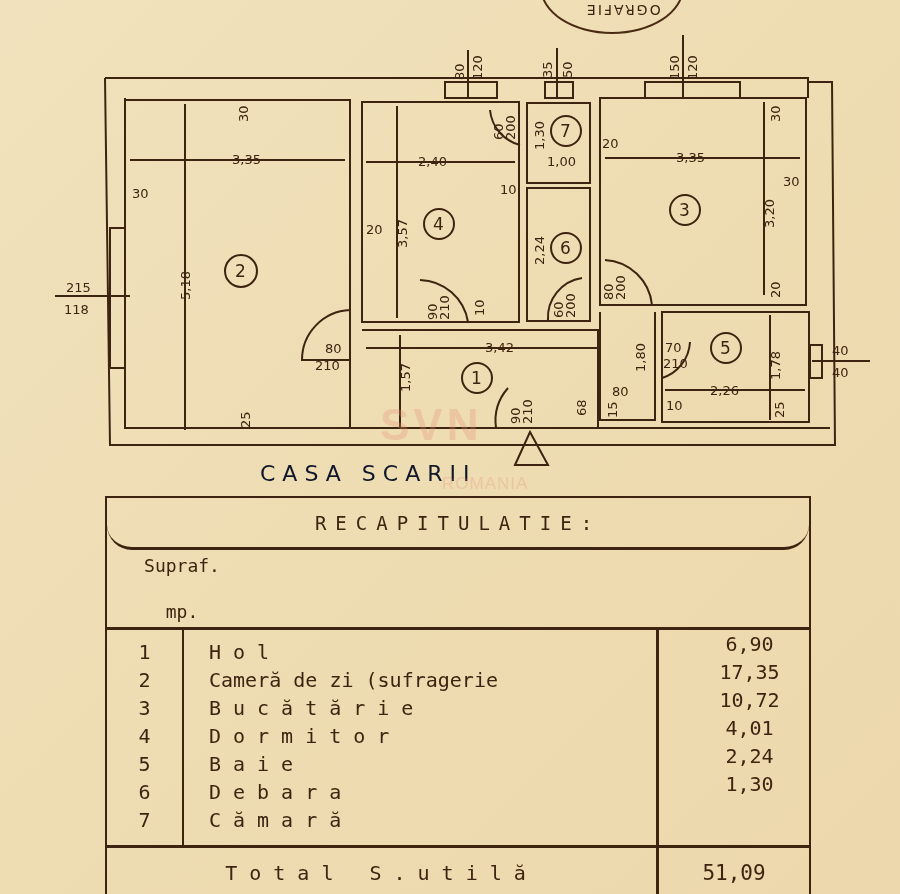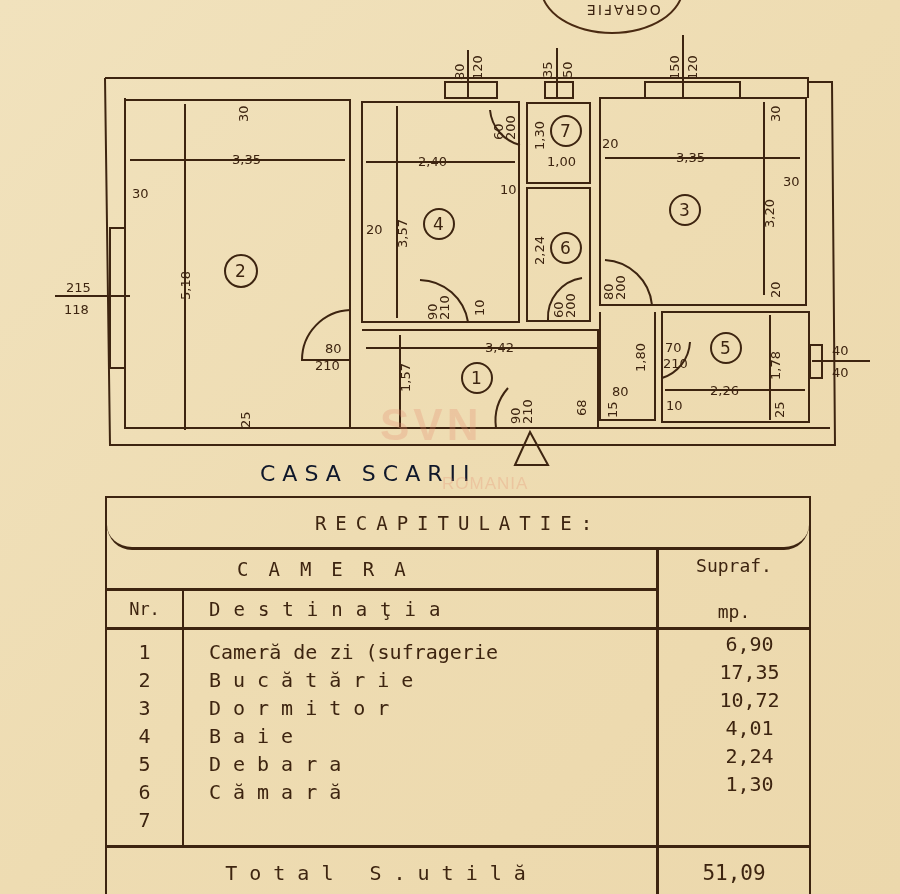--- a/index.html
+++ b/index.html
@@ -185,43 +185,37 @@
 <div class="casa">CASA SCARII</div>
 
 <div class="wm">
   <span class="big">SVN</span>
   <span class="small">ROMANIA</span>
 </div>
 
 <div class="table">
   <div class="row title">RECAPITULATIE:</div>
   <div class="row hdr">
-    <div class="hdr-left">
-      <div class="hdr-cam">CAMERA</div>
-      <div class="hdr-sub">
-        <div class="nr-h">Nr.</div>
-        <div class="dest-h">Destinaţia</div>
-      </div>
-    </div>
     <div class="sup-h">
       <span>Supraf.</span>
       <span>mp.</span>
     </div>
   </div>
   <div class="row body">
     <div class="nr-col">
       <div class="cell">1</div>
       <div class="cell">2</div>
       <div class="cell">3</div>
       <div class="cell">4</div>
       <div class="cell">5</div>
       <div class="cell">6</div>
       <div class="cell">7</div>
     </div>
     <div class="dest-col">
+      <div class="cell spaced">Hol</div>
       <div class="cell">Cameră de zi (sufragerie</div>
       <div class="cell spaced">Bucătărie</div>
       <div class="cell spaced">Dormitor</div>
       <div class="cell spaced">Baie</div>
       <div class="cell spaced">Debara</div>
       <div class="cell spaced">Cămară</div>
     </div>
     <div class="sup-col">
       <div class="cell">6,90</div>
       <div class="cell">17,35</div>

